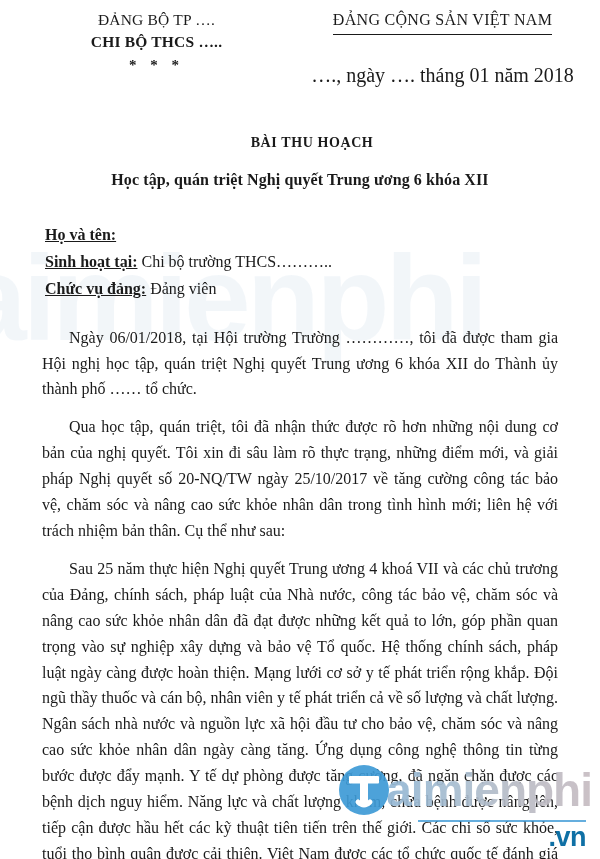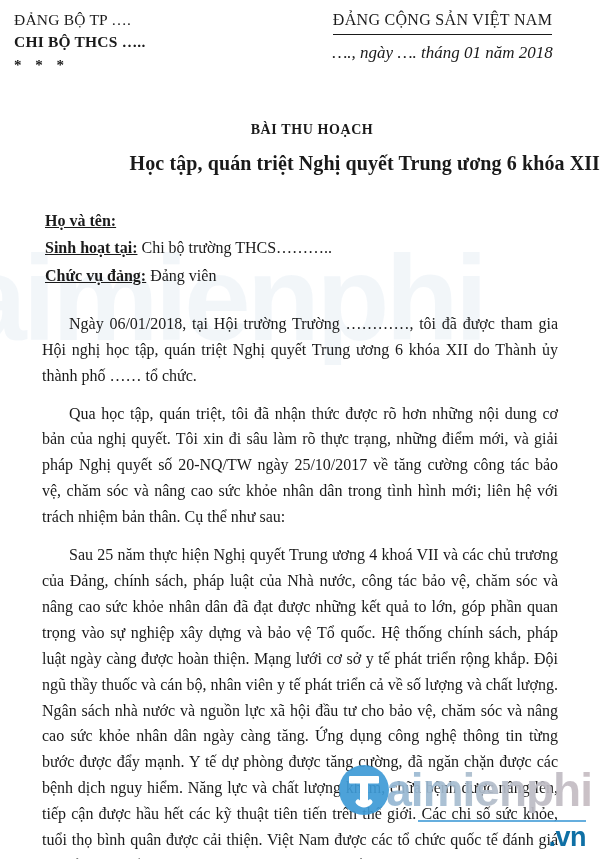--- a/index.html
+++ b/index.html
@@ -44,21 +44,21 @@
   
   .header {
     position: relative;
     z-index: 2;
     display: flex;
     align-items: flex-start;
     padding: 9px 14px 0 14px;
   }
   .header-left {
     width: 285px;
-    text-align: left;
+    text-align: center;
     line-height: 1.42;
   }
   .header-right {
     flex: 1;
     text-align: center;
     line-height: 1.42;
   }
   .hdr-org {
     font-size: 15.5px;
     font-weight: normal;
@@ -80,45 +80,43 @@
   .hdr-nation {
     font-size: 16px;
     font-weight: normal;
     letter-spacing: 0.3px;
     display: inline-block;
     border-bottom: 1.6px solid #1a1a1a;
     padding-bottom: 2px;
     white-space: nowrap;
   }
   .hdr-date {
-    font-size: 17px;
-    font-style: italic;
-    margin-top: 6px;
+    font-size: 20px;
+    margin-top: 26px;
     white-space: nowrap;
   }
 
   
   .title-block {
     position: relative;
     z-index: 2;
     text-align: center;
     margin-top: 46px;
   }
   .doc-title {
     font-size: 14px;
     font-weight: bold;
     letter-spacing: 0.6px;
     padding-left: 24px;
   }
   .doc-subtitle {
-    font-size: 20px;
-    font-weight: bold;
-    margin-top: 14px;
+    font-size: 16px;
+    font-weight: bold;
+    margin-top: 20px;
     letter-spacing: 0.1px;
-    text-align: right;
   }
 
   
   .fields {
     position: relative;
     z-index: 2;
     margin: 32px 0 0 45px;
   }
   .field-row {
     font-size: 16px;

